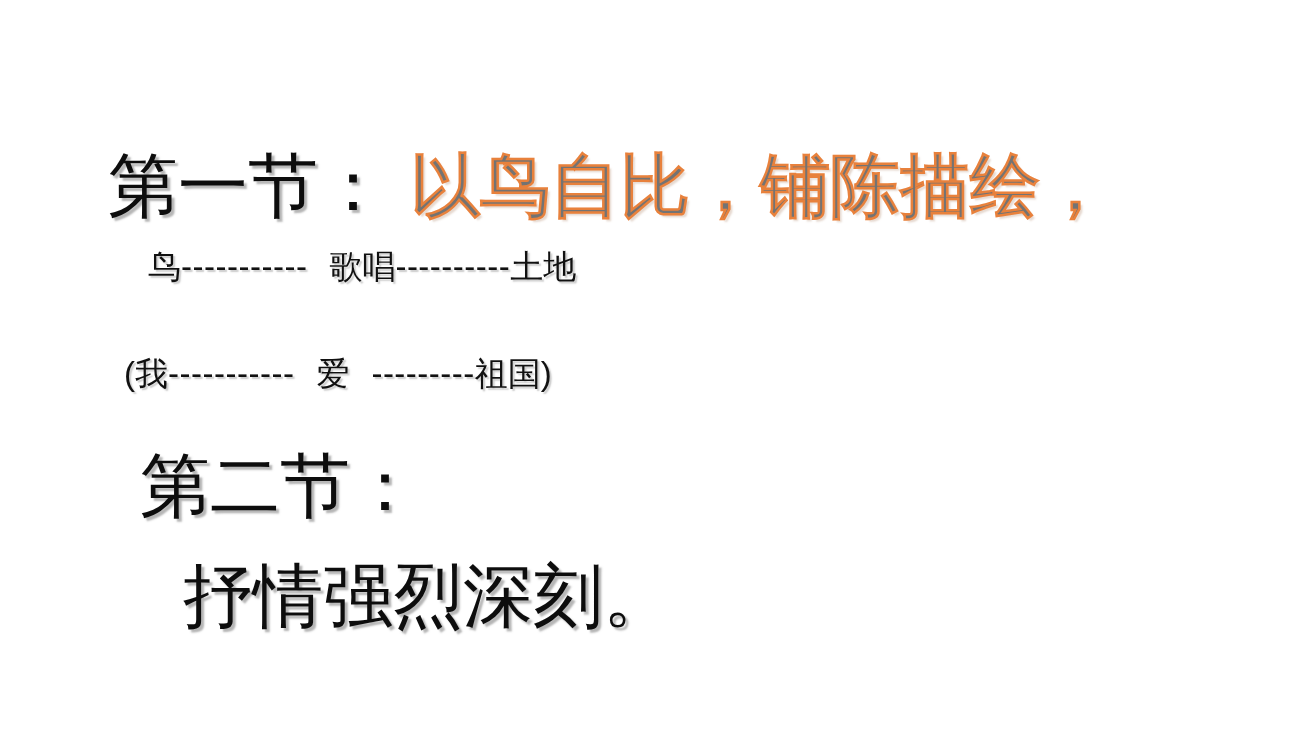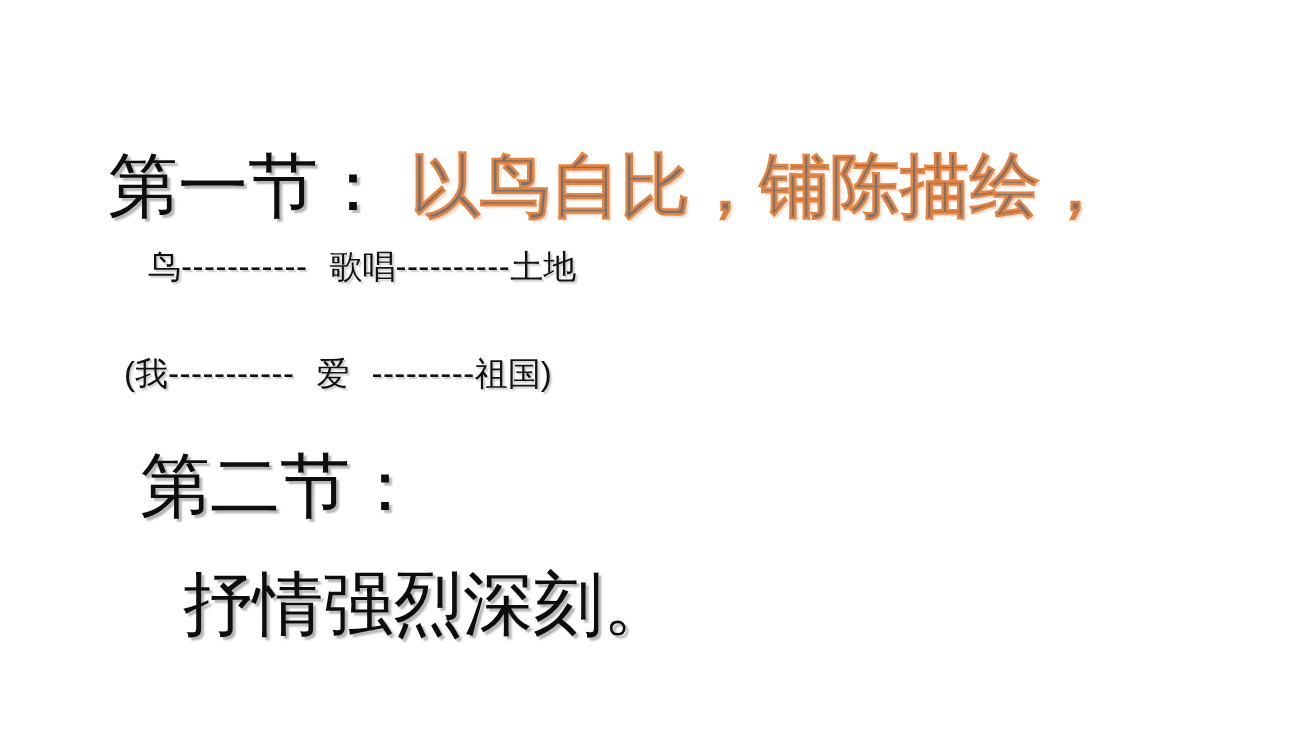--- a/index.html
+++ b/index.html
@@ -54,21 +54,21 @@
     display: flex;
     align-items: baseline;
     white-space: pre;
   }
 
   
   #row-section-one { left: 108px; top: 140px; }
   #row-bird-map    { left: 148px; top: 245px; }
   #row-me-map      { left: 124px; top: 352px; }
   #row-section-two { left: 106px; top: 440px; margin-left: 34px; }
-  #row-lyric       { left: 183px; top: 550px; margin-top: 8px; }
+  #row-lyric       { left: 183px; top: 550px; }
 
   .gap-sm { display: inline-block; width: 22px; }
 
   .dash-run {
     font-family: "Liberation Sans", "DejaVu Sans", sans-serif;
     letter-spacing: 0.5px;
   }
 </style>
 </head>
 <body>

